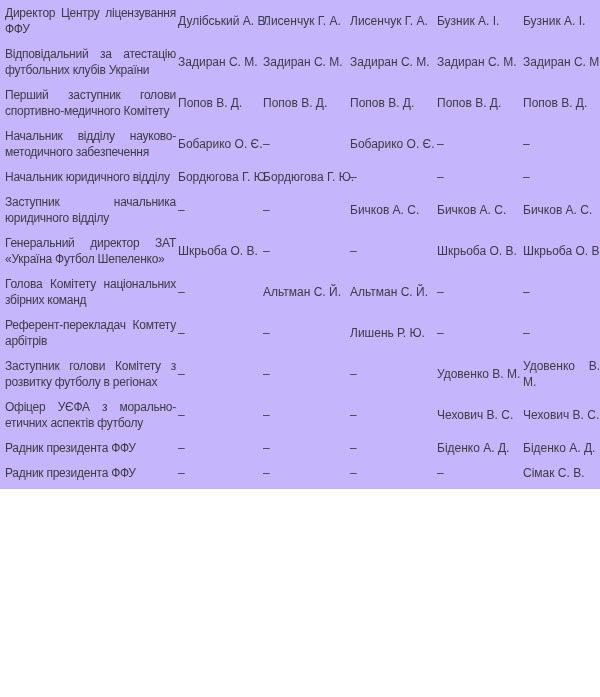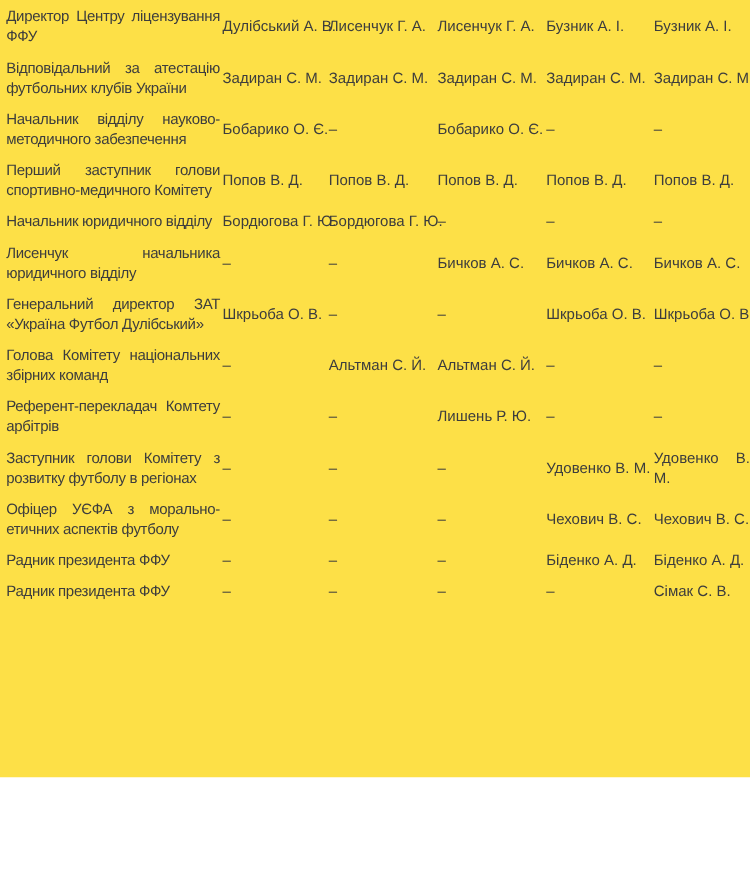--- a/index.html
+++ b/index.html
@@ -2,23 +2,23 @@
 <html lang="uk"><head>
 <meta charset="utf-8">
 <style>
   html, body {
     margin: 0;
     padding: 0;
     background: #ffffff;
   }
   #page {
     width: 600px;
-    height: 622px;
+    height: 489px;
     overflow: hidden;
-    background: #fde047;
+    background: #c4b5fd;
     font-family: "Liberation Sans", "DejaVu Sans", sans-serif;
     font-size: 12px;
     color: #3d3d3d;
   }
   table.officials {
     width: 600px;
     border-collapse: collapse;
     table-layout: fixed;
   }
   col.c-title { width: 178px; }
@@ -70,53 +70,53 @@
         </tr>
         <tr>
           <td class="title">Відповідальний за атестацію футбольних клубів України</td>
           <td class="cell">Задиран&nbsp;С.&nbsp;М.</td>
           <td class="cell">Задиран&nbsp;С.&nbsp;М.</td>
           <td class="cell">Задиран&nbsp;С.&nbsp;М.</td>
           <td class="cell">Задиран&nbsp;С.&nbsp;М.</td>
           <td class="cell">Задиран&nbsp;С.&nbsp;М.</td>
         </tr>
         <tr>
+          <td class="title">Перший заступник голови спортивно-медичного Комітету</td>
+          <td class="cell">Попов&nbsp;В.&nbsp;Д.</td>
+          <td class="cell">Попов&nbsp;В.&nbsp;Д.</td>
+          <td class="cell">Попов&nbsp;В.&nbsp;Д.</td>
+          <td class="cell">Попов&nbsp;В.&nbsp;Д.</td>
+          <td class="cell">Попов&nbsp;В.&nbsp;Д.</td>
+        </tr>
+        <tr>
           <td class="title">Начальник відділу науково-методичного забезпечення</td>
           <td class="cell">Бобарико&nbsp;О.&nbsp;Є.</td>
           <td class="cell">–</td>
           <td class="cell">Бобарико&nbsp;О.&nbsp;Є.</td>
           <td class="cell">–</td>
           <td class="cell">–</td>
-        </tr>
-        <tr>
-          <td class="title">Перший заступник голови спортивно-медичного Комітету</td>
-          <td class="cell">Попов&nbsp;В.&nbsp;Д.</td>
-          <td class="cell">Попов&nbsp;В.&nbsp;Д.</td>
-          <td class="cell">Попов&nbsp;В.&nbsp;Д.</td>
-          <td class="cell">Попов&nbsp;В.&nbsp;Д.</td>
-          <td class="cell">Попов&nbsp;В.&nbsp;Д.</td>
         </tr>
         <tr>
           <td class="title">Начальник юридичного відділу</td>
           <td class="cell">Бордюгова&nbsp;Г.&nbsp;Ю.</td>
           <td class="cell">Бордюгова&nbsp;Г.&nbsp;Ю.</td>
           <td class="cell">–</td>
           <td class="cell">–</td>
           <td class="cell">–</td>
         </tr>
         <tr>
-          <td class="title">Лисенчук начальника юридичного відділу</td>
+          <td class="title">Заступник начальника юридичного відділу</td>
           <td class="cell">–</td>
           <td class="cell">–</td>
           <td class="cell">Бичков&nbsp;А.&nbsp;С.</td>
           <td class="cell">Бичков&nbsp;А.&nbsp;С.</td>
           <td class="cell">Бичков&nbsp;А.&nbsp;С.</td>
         </tr>
         <tr>
-          <td class="title">Генеральний директор ЗАТ «Україна Футбол Дулібський»</td>
+          <td class="title">Генеральний директор ЗАТ «Україна Футбол Шепеленко»</td>
           <td class="cell">Шкрьоба&nbsp;О.&nbsp;В.</td>
           <td class="cell">–</td>
           <td class="cell">–</td>
           <td class="cell">Шкрьоба&nbsp;О.&nbsp;В.</td>
           <td class="cell">Шкрьоба&nbsp;О.&nbsp;В.</td>
         </tr>
         <tr>
           <td class="title">Голова Комітету національних збірних команд</td>
           <td class="cell">–</td>
           <td class="cell">Альтман&nbsp;С.&nbsp;Й.</td>

